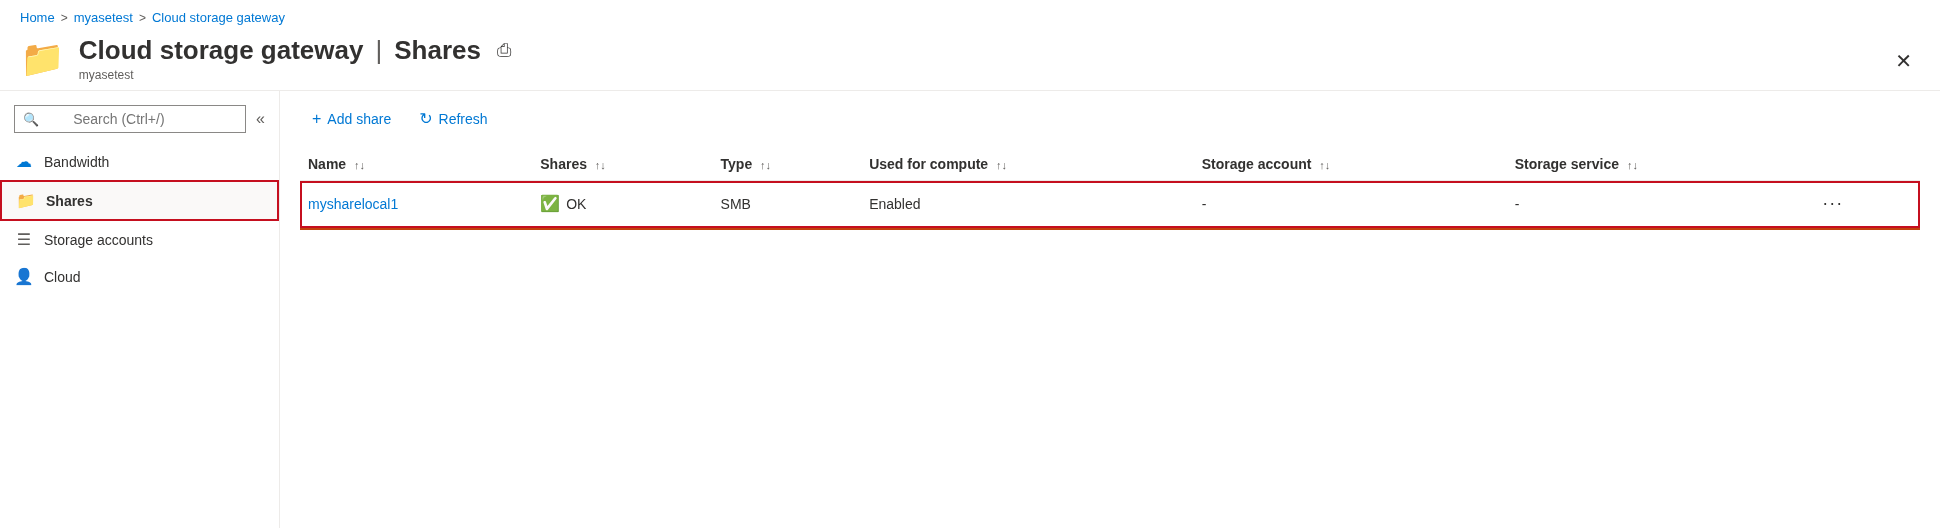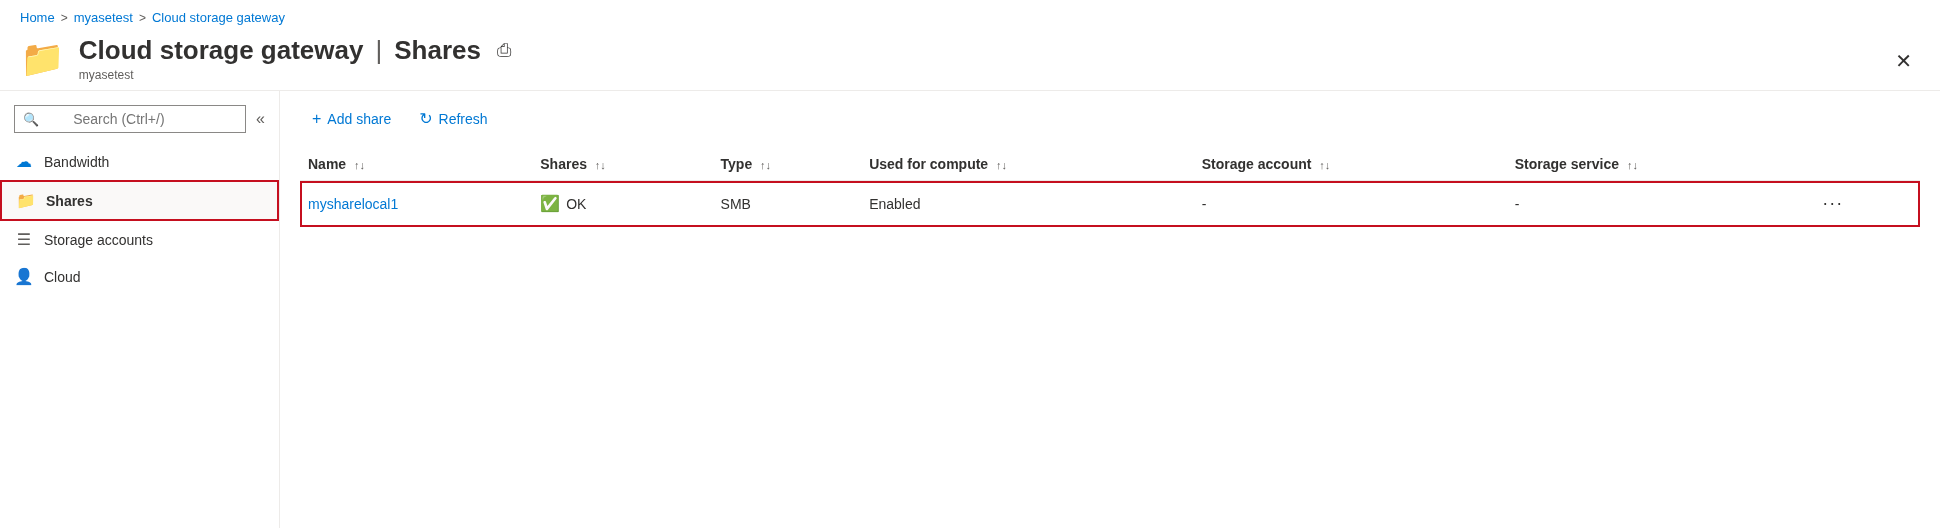--- a/index.html
+++ b/index.html
@@ -221,21 +221,21 @@
       font-size: 11px;
       color: #605e5c;
       margin-left: 4px;
     }
     .data-table td {
       padding: 10px 12px 10px 8px;
       color: #323130;
       vertical-align: middle;
     }
     .data-table tbody tr {
-      border-bottom: 1px solid #c2410c;
+      border-bottom: 4px solid #c2410c;
     }
 
     .status-cell {
       display: flex;
       align-items: center;
       gap: 6px;
     }
     .status-icon-ok {
       color: #107c10;
       font-size: 16px;

